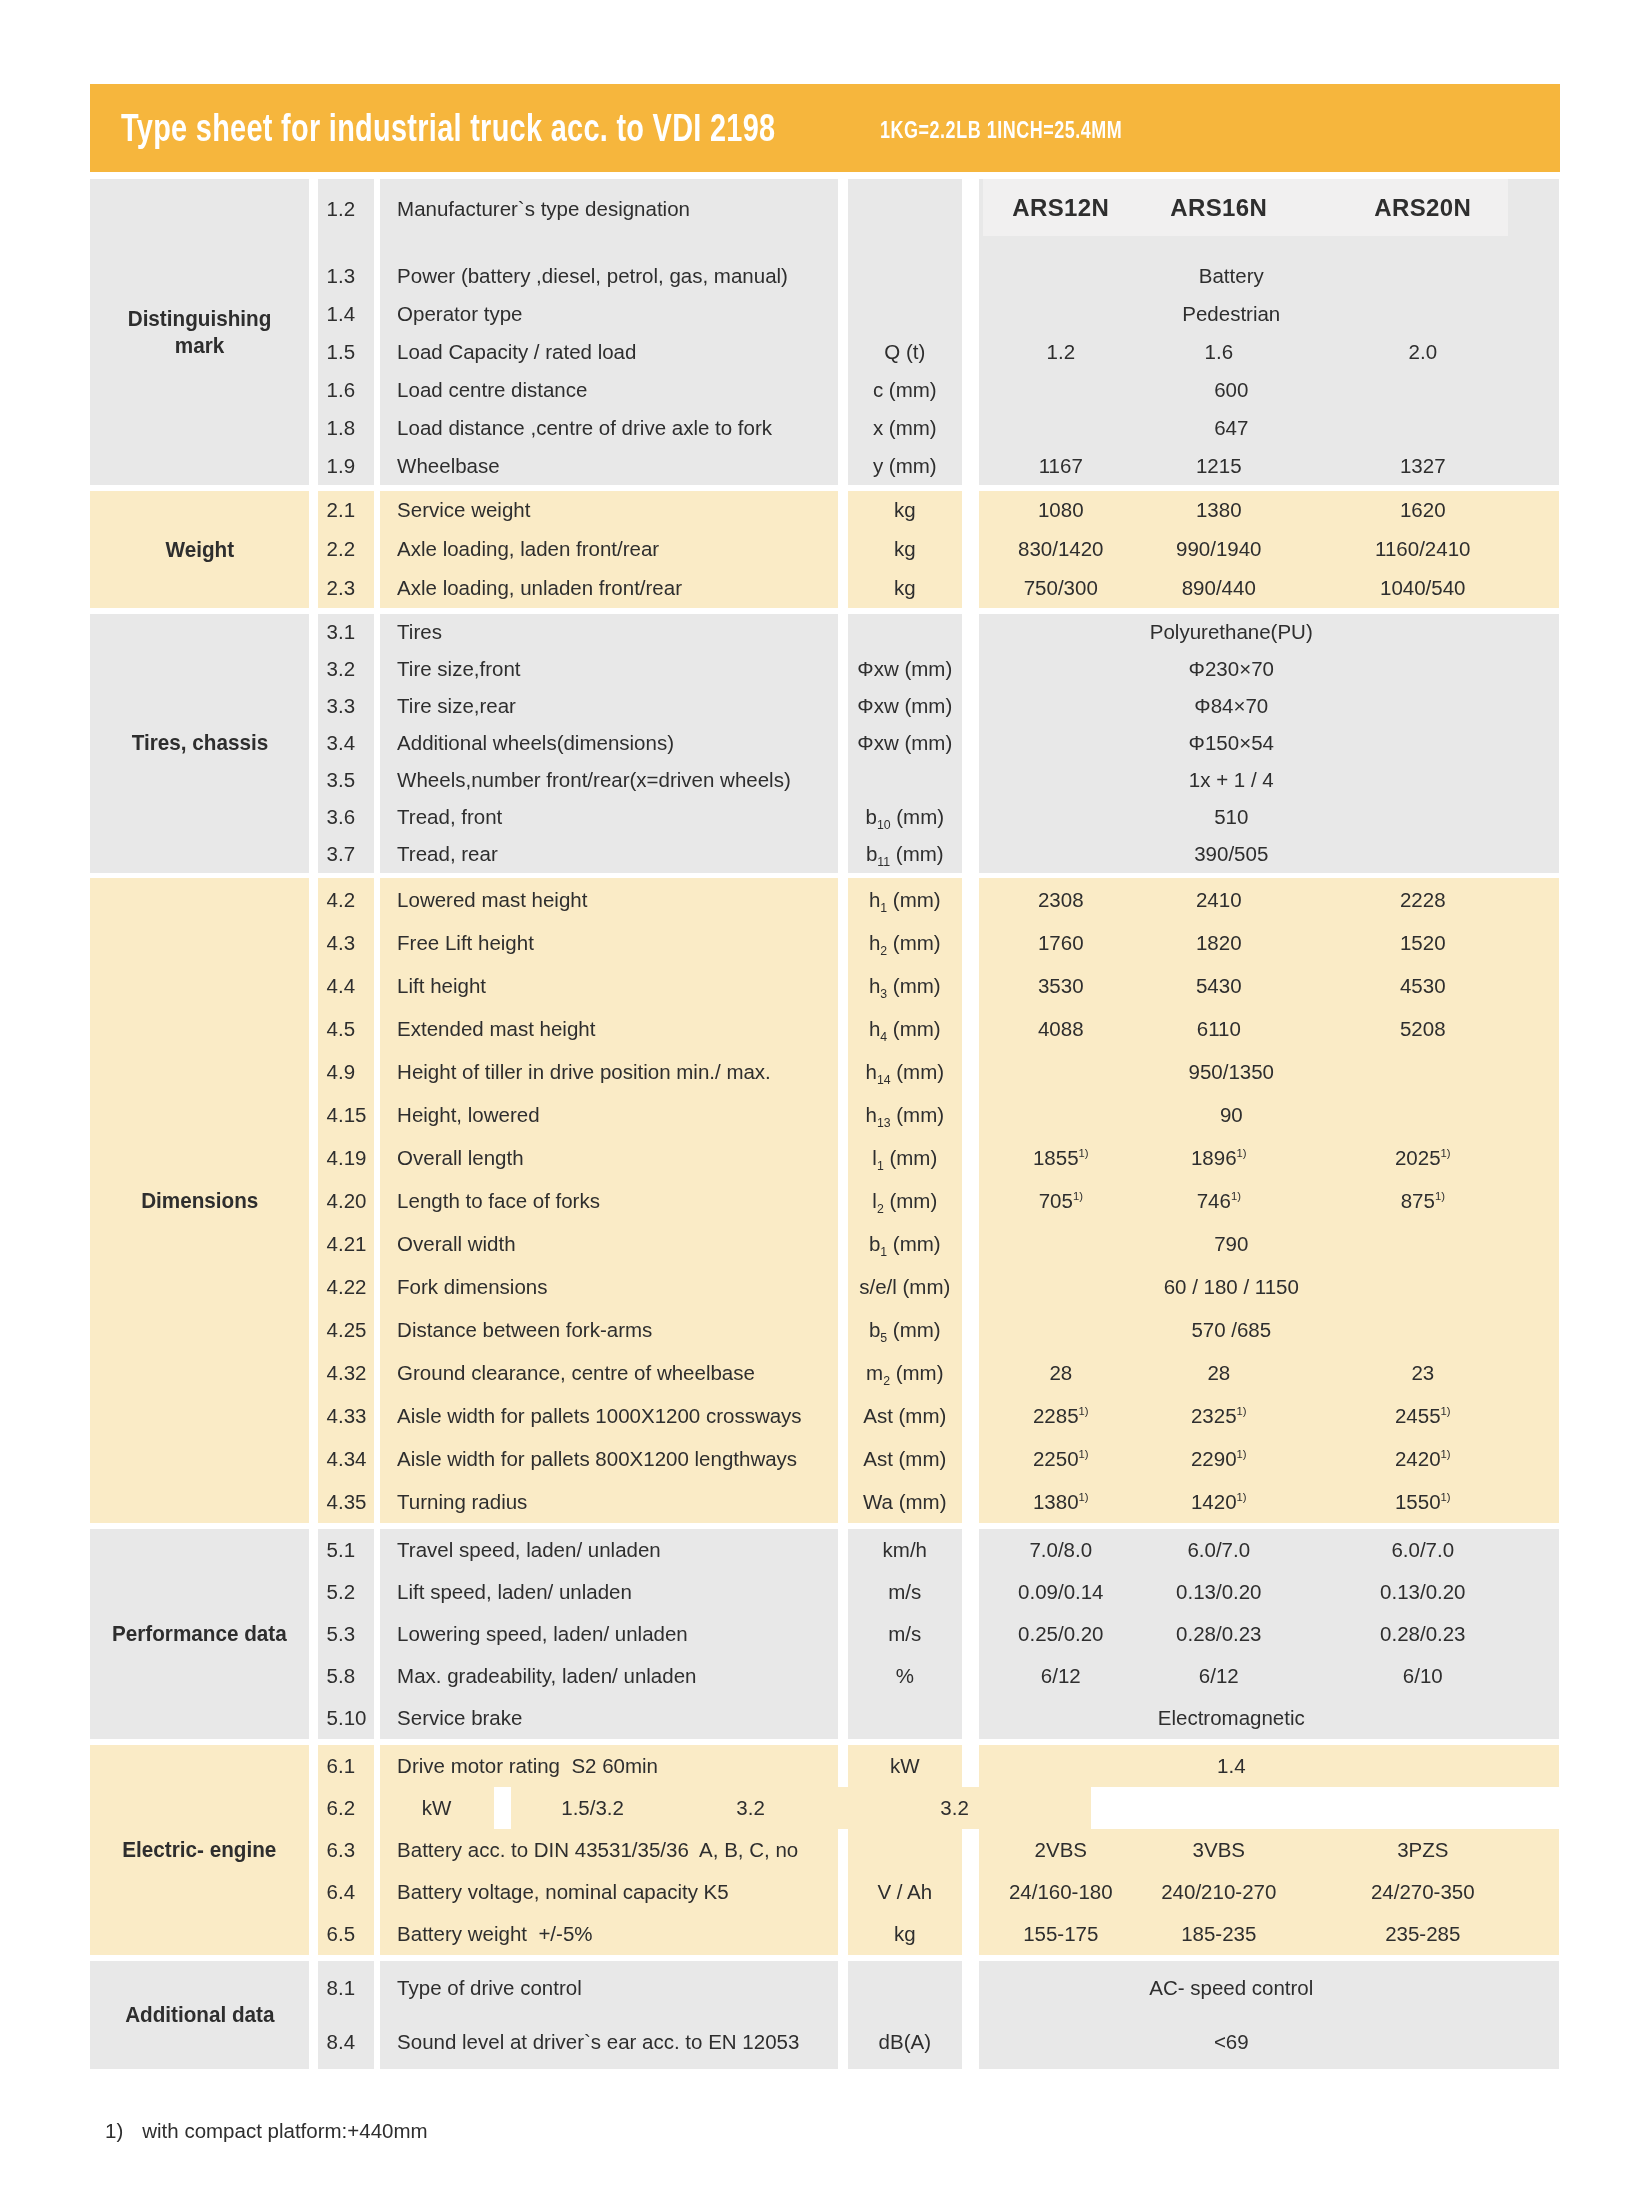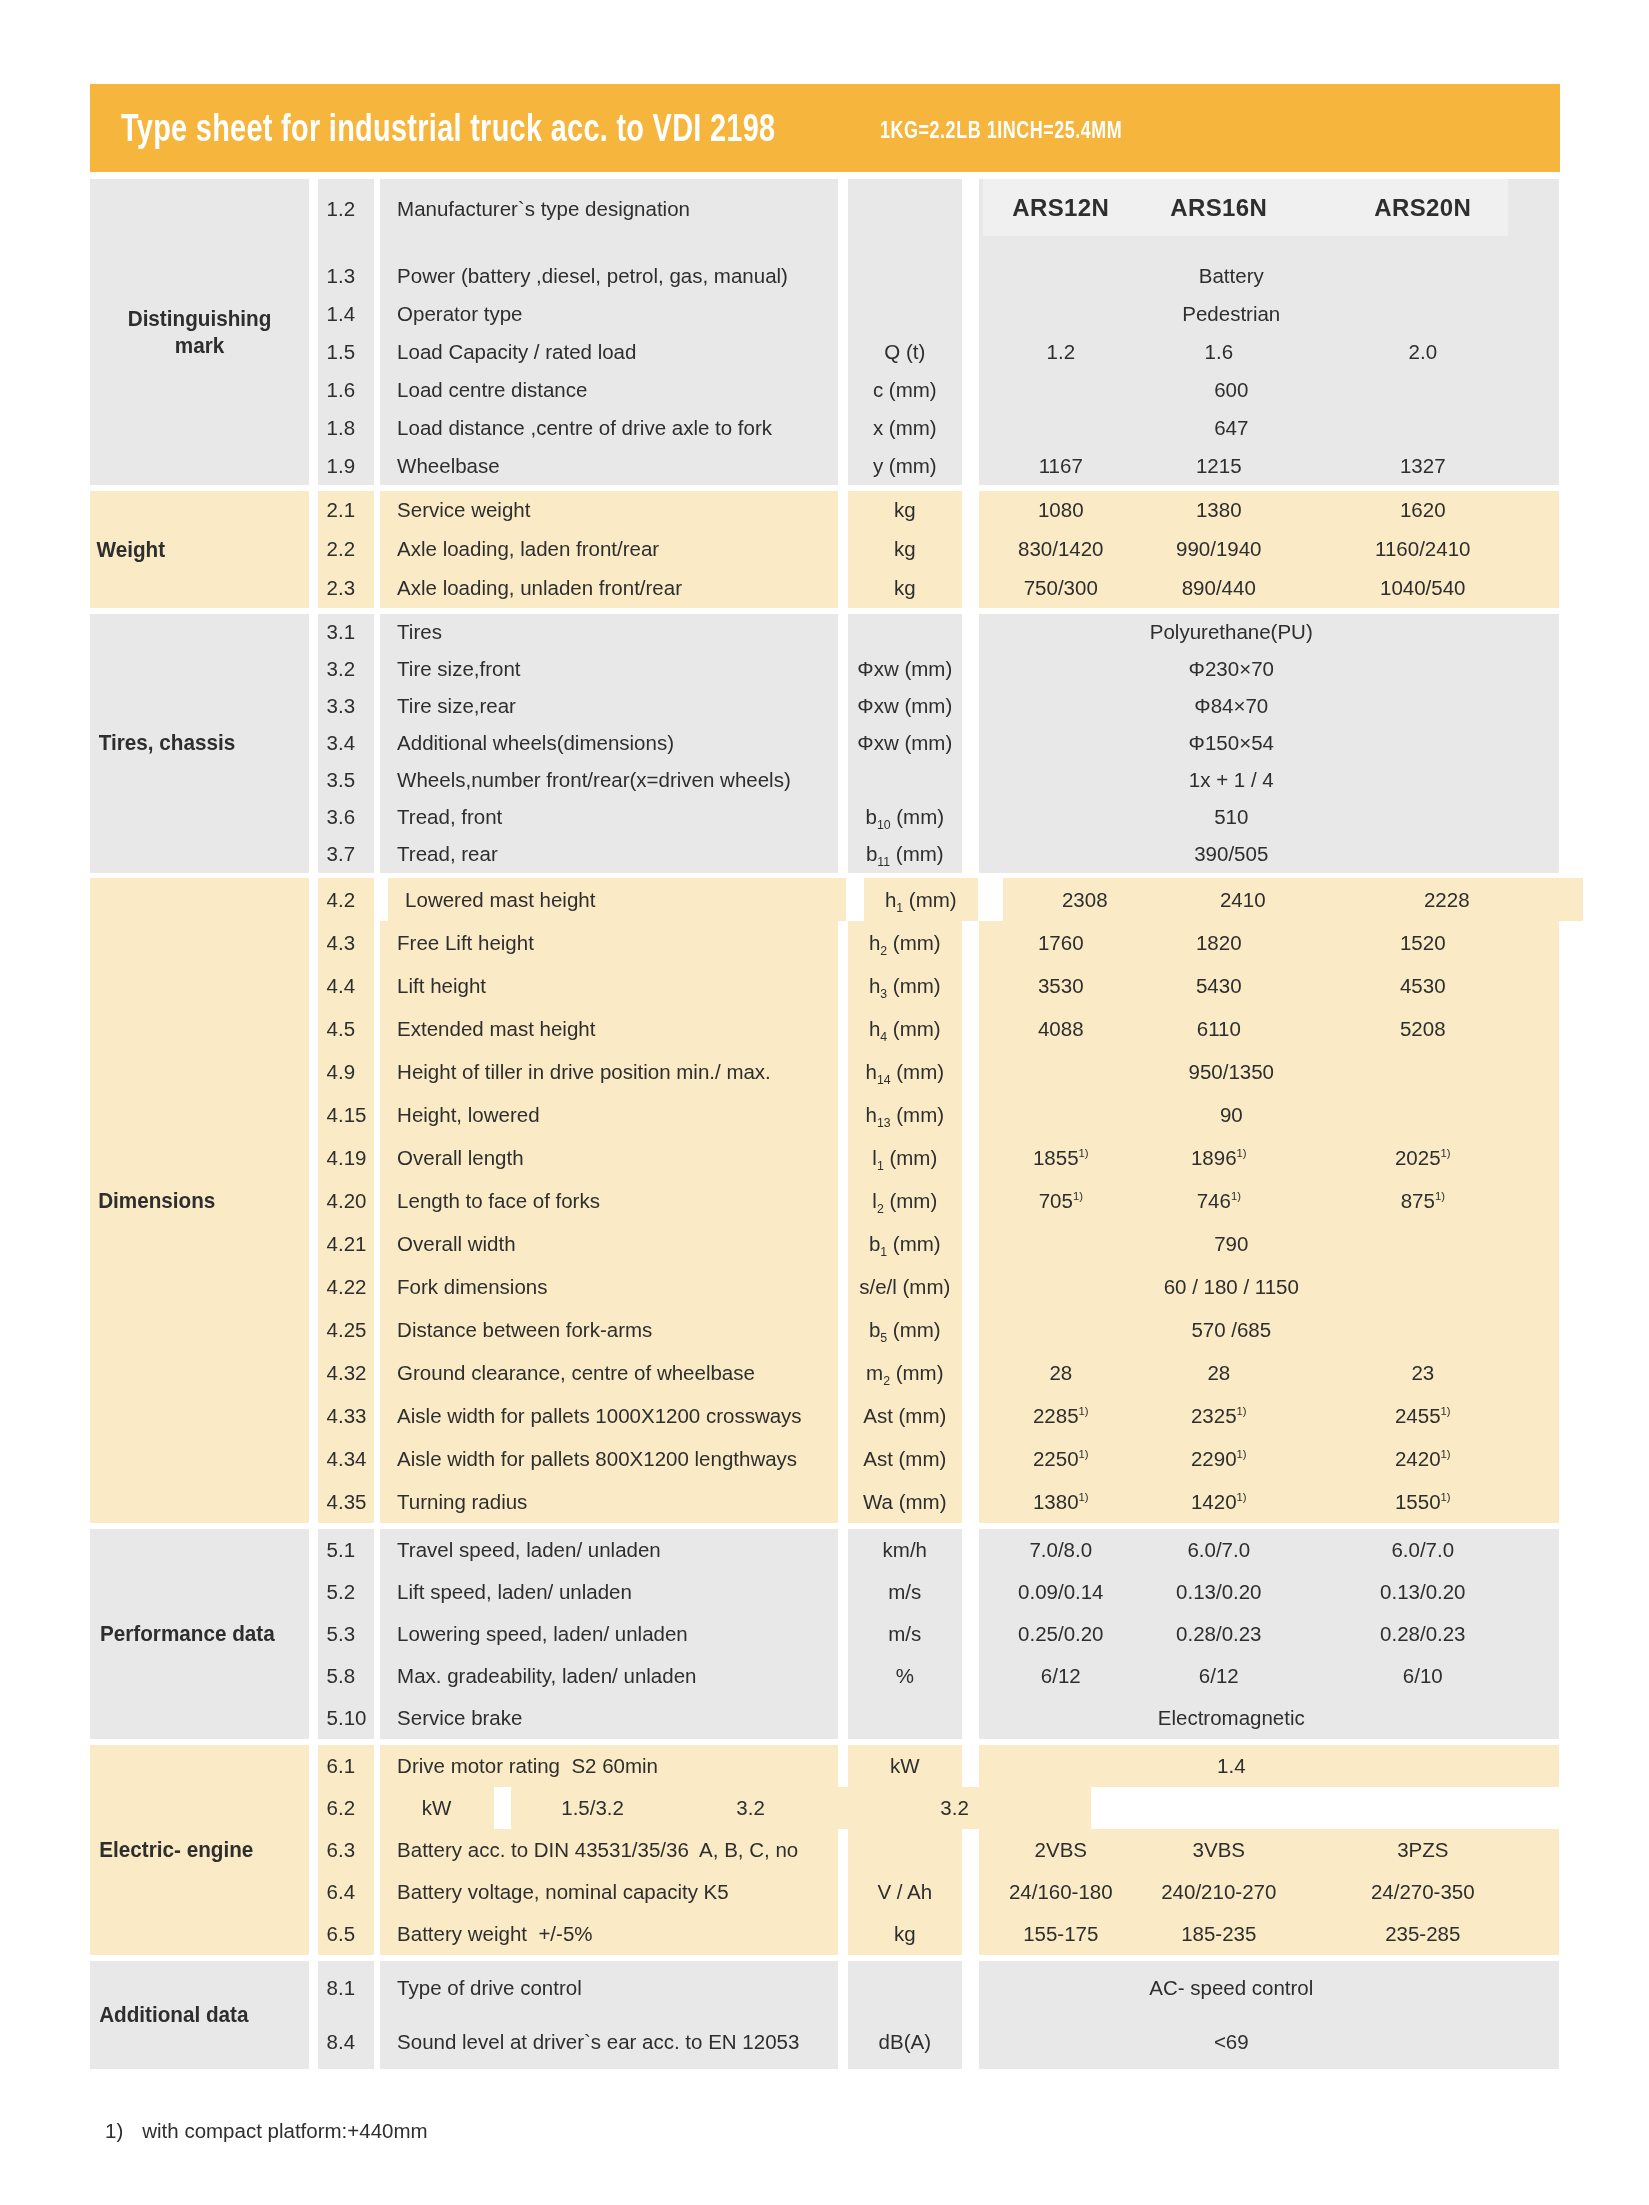--- a/index.html
+++ b/index.html
@@ -29,21 +29,21 @@
   }
 
   
   .sections { position:absolute; left:90px; top:179px; width:1470px; }
   .section { display:flex; margin-bottom:5.8px; }
   .section.gray  { --bg:var(--gray,#e8e8e8); }
   .section.cream { --bg:var(--cream,#faebc6); }
 
   .cat-cell {
     width:219px; margin-right:8.8px; background:var(--bg);
-    display:flex; align-items:center; text-align:center;
+    display:flex; align-items:center; justify-content:center; text-align:center;
     flex-shrink:0;
   }
   .cat-label {
     font-size:22px; font-weight:bold; line-height:1.25;
     transform:scaleX(0.94); white-space:normal; padding:0 4.4px;
   }
   .rows { display:flex; flex-direction:column; flex:1; }
   .row { display:flex; }
 
   .c-num {
@@ -401,21 +401,21 @@
               </div>
             </div>
           </div>
         </div>
       </div>
       <div class="section cream">
         <div class="cat-cell">
           <div class="cat-label">Dimensions</div>
         </div>
         <div class="rows">
-          <div class="row" style="height: 43px; gap: 8px;">
+          <div class="row" style="height: 43px;">
             <div class="c-num">
               <span>4.2</span>
             </div>
             <div class="c-desc">
               <span>Lowered mast height</span>
             </div>
             <div class="c-unit">
               <span>h<sub>1</sub> (mm)</span>
             </div>
             <div class="c-vals">

